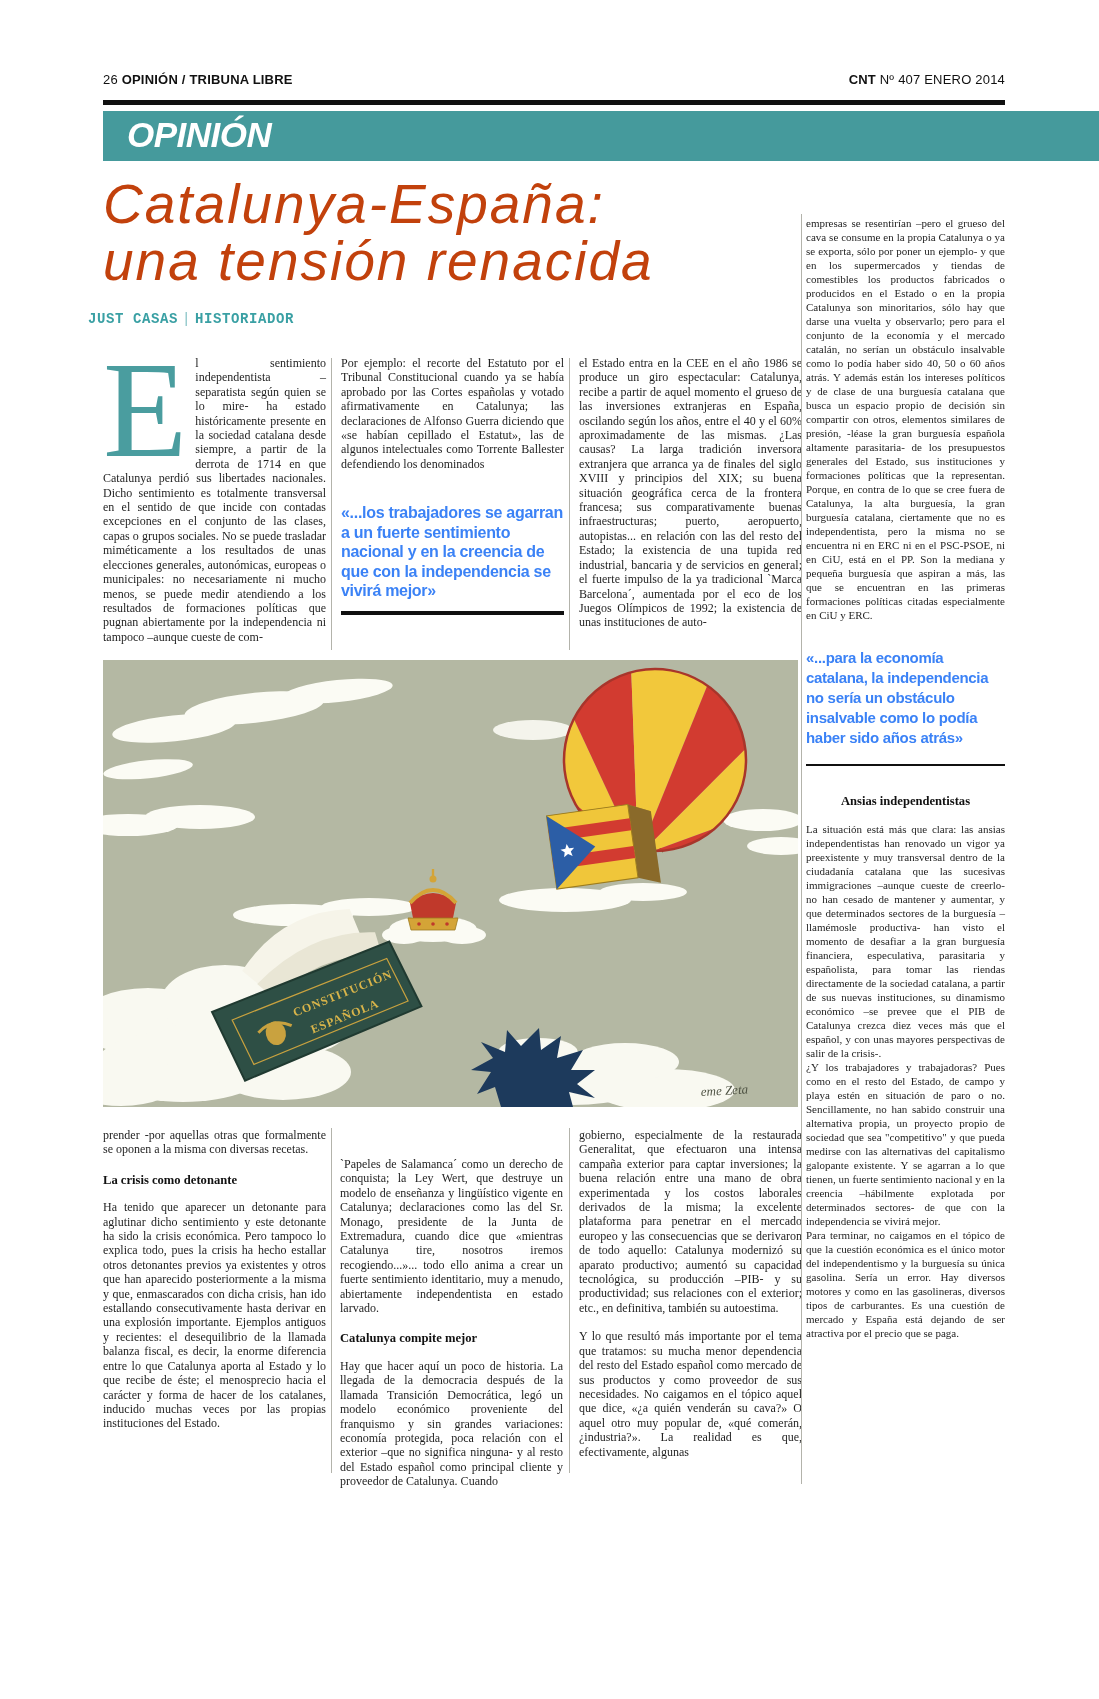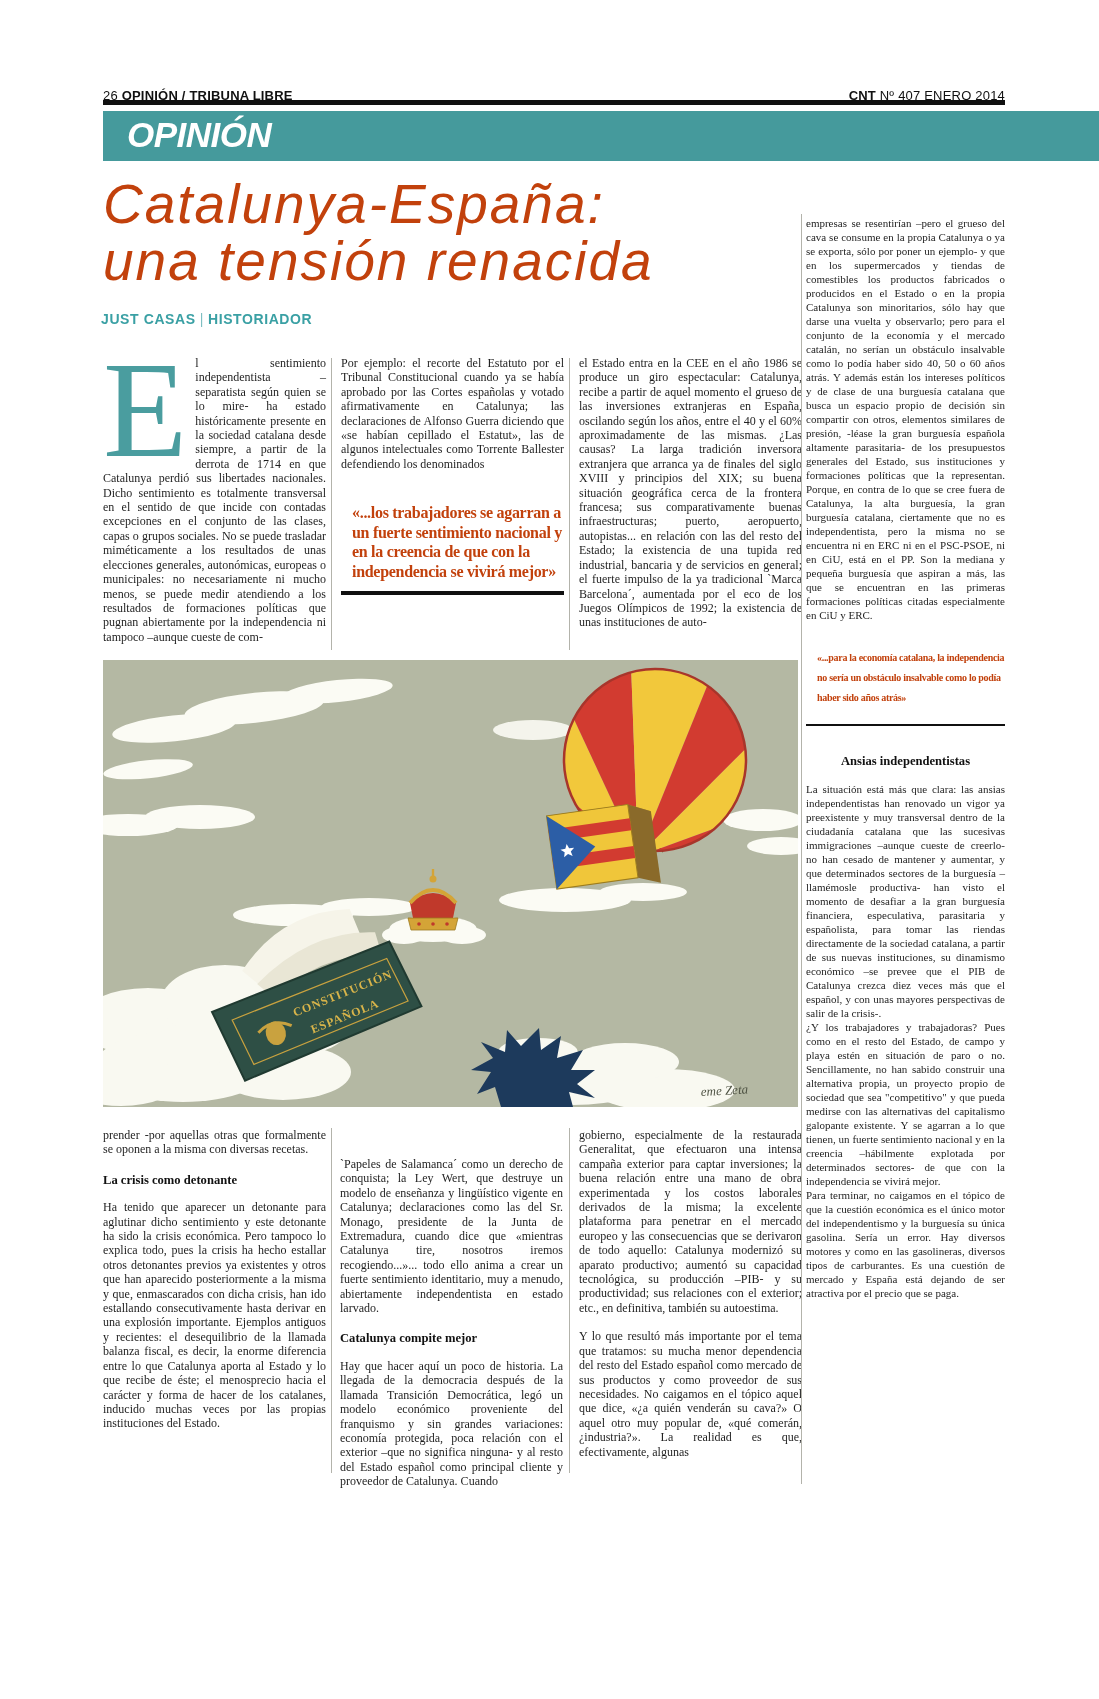--- a/index.html
+++ b/index.html
@@ -4,38 +4,38 @@
 <style>
   * { margin:0; padding:0; box-sizing:border-box; }
   html,body { background:#ffffff; }
   body {
     width:1099px; height:1699px; position:relative;
     font-family:"Liberation Serif", serif; color:#212121; overflow:hidden;
   }
   .abs { position:absolute; }
 
   
-  .mh { top:88px; font-family:"Liberation Sans", sans-serif; font-size:13px; color:#111; letter-spacing:.2px; }
+  .mh { top:72px; font-family:"Liberation Sans", sans-serif; font-size:13px; color:#111; letter-spacing:.2px; }
   .mh-left { left:103px; }
   .mh-right { right:94px; }
   .mh b { font-weight:bold; }
   .top-rule { left:103px; width:902px; top:100px; height:5px; background:#101010; }
   .banner { left:103px; width:1004px; top:111px; height:50px; background:#459a9c; }
   .banner span {
     display:inline-block; margin:4px 0 0 24px; color:#fff;
     font-family:"Liberation Sans", sans-serif; font-weight:bold; font-style:italic;
     font-size:35px; letter-spacing:-.5px;
   }
 
   
   .title { left:103px; top:176px; font-family:"Liberation Sans", sans-serif;
     font-style:italic; font-weight:200; font-size:55px; line-height:57px;
     letter-spacing:2px; color:#c2410c; }
   .title span { display:block; }
-  .byline { left:101px; top:311px; font-family:Liberation Sans, sans-serif;
+  .byline { left:88px; top:311px; font-family:Liberation Mono, monospace;
     font-size:14px; font-weight:bold; color:#3aa0a4; letter-spacing:.6px; }
   .byline .sep { font-weight:normal; color:#7fbfc2; padding:0 4px; }
 
   
   .col { position:absolute; width:223px; font-size:12px; line-height:14.4px;
          text-align:justify; color:#1e1e1e; }
   .col p { margin:0; }
   .col1 { left:103px; top:356px; }
   .col2 { left:341px; top:356px; }
   .col3 { left:579px; top:356px; }
@@ -45,25 +45,25 @@
   .bcol3 { left:579px; top:1128px; }
   .gap { margin-top:14px !important; }
 
   .dropcap { float:left; color:#4a9d9f; font-family:"Liberation Serif", serif;
     font-size:138px; line-height:.76; height:104px; padding:2px 8px 0 0; }
 
   .subhead { font-size:12.6px; font-weight:bold; text-align:left;
     margin:16px 0 13px 0; color:#111; }
   .sh3 { margin-top:28px; margin-bottom:14px;text-align:center; }
 
-  .pq { font-family:Liberation Serif, serif; font-weight:bold; color:#c2410c;
-        text-align:left; letter-spacing:-.3px;margin-left:11px; }
+  .pq { font-family:Liberation Sans, sans-serif; font-weight:bold; color:#3b82f6;
+        text-align:left; letter-spacing:-.3px; }
   .pq1 { margin-top:32px; font-size:16px; line-height:19.5px; }
   .pq1-bar { margin-top:10px; height:4px; background:#101010; width:100%; }
-  .pq2 { margin-top:26px; font-size:10px; line-height:20px; }
+  .pq2 { margin-top:26px; font-size:15px; line-height:20px; }
   .pq2-rule { margin-top:16px; height:2px; background:#101010; width:100%; }
 
   .vdiv { position:absolute; width:1px; background:#b3b3ab; }
 
   .illo { left:103px; top:660px; width:695px; height:447px; }
 </style>
 </head>
 <body>
 
 <div class="abs mh mh-left">

